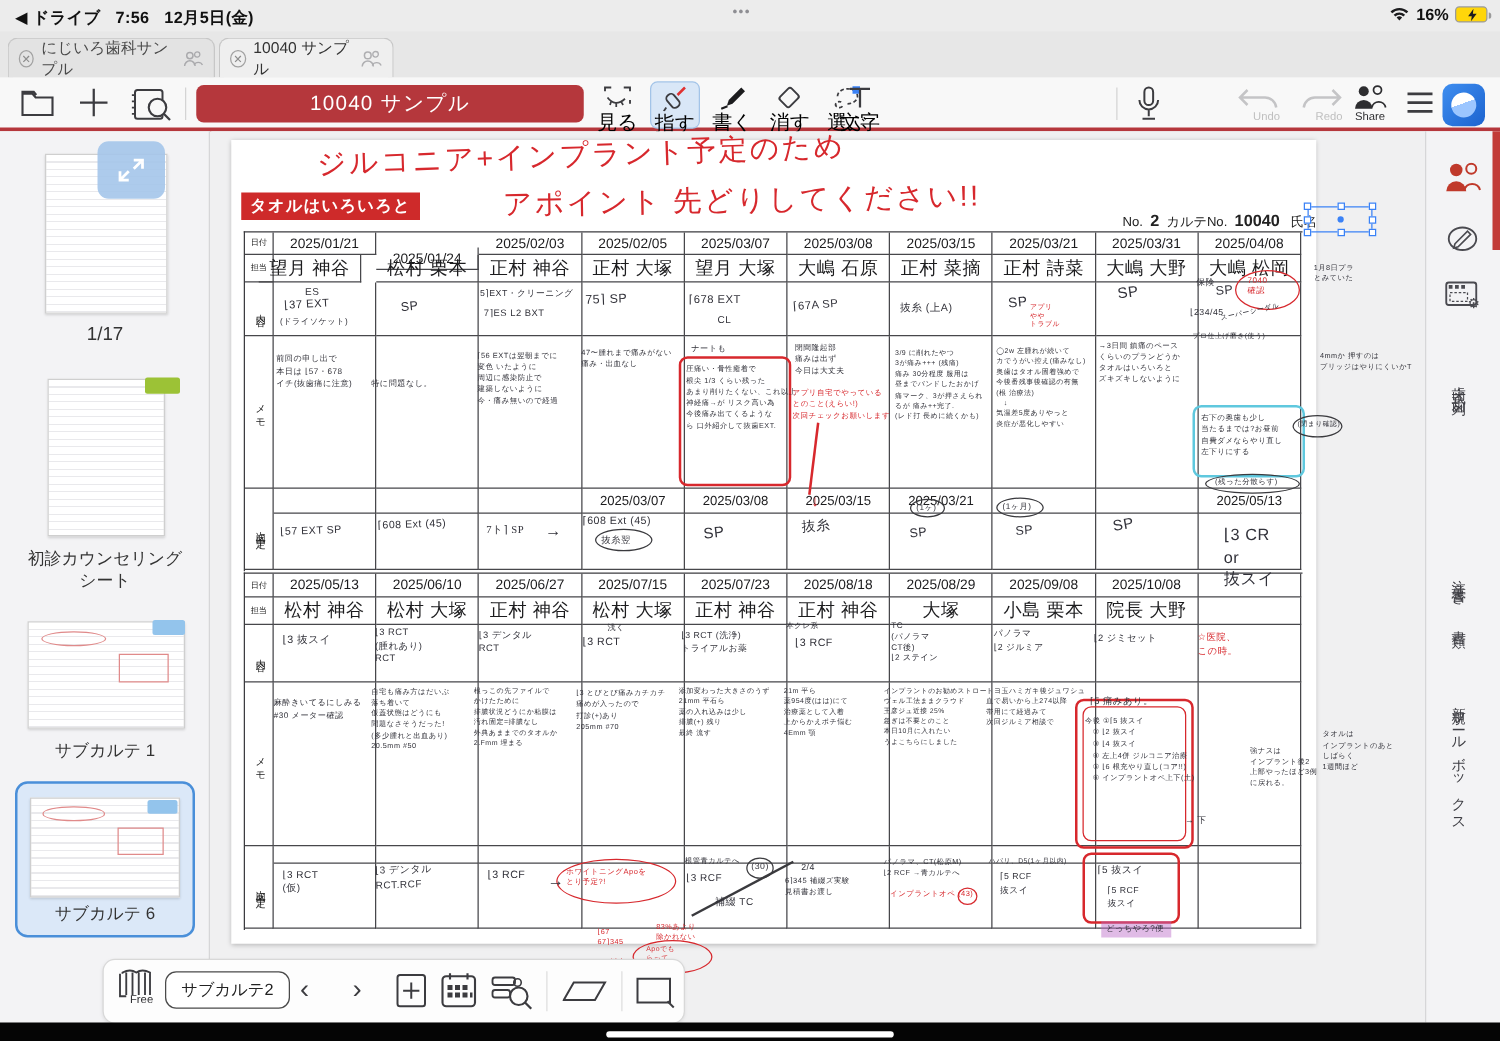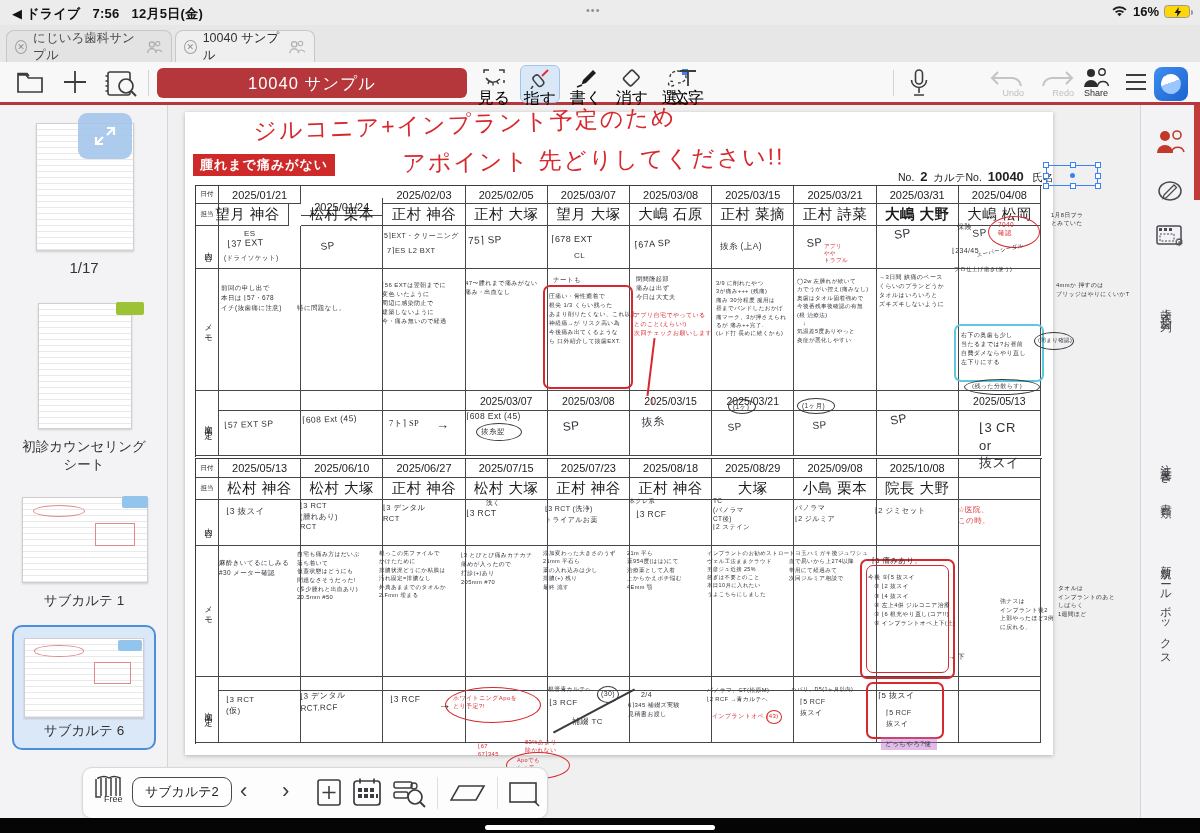--- a/index.html
+++ b/index.html
@@ -246,21 +246,21 @@
     <svg width="24" height="20" viewBox="0 0 24 20">
       <path d="M2 3 h20 M2 10 h20 M2 17 h20" stroke="#3c3c40" stroke-width="2.2"></path>
     </svg>
   </div>
   <div class="appicon"></div>
 </div>
 
 <div id="canvas"></div>
 <div id="page"></div>
 
-<div class="badge">腫れまで痛みがない</div>
+<div class="badge">タオルはいろいろと</div>
 
 <div class="hw-title" style="left:253px; top:116px; font-size:23px; transform:rotate(-2deg);">ジルコニア+インプラント予定のため</div>
 <div class="hw-title" style="left:402px; top:148px; font-size:23px; transform:rotate(-1deg);">アポイント 先どりしてください!!</div>
 
 <div id="karteheader">
   <span>No.</span>&nbsp;
   <b>2</b>&nbsp;
   <span>カルテNo.</span>&nbsp;
   <b>10040</b>&nbsp;&nbsp;
   <span>氏名</span>
@@ -327,21 +327,21 @@
       <div class="kc " style="left: 516.2px; top: 83px; width: 82.2px; height: 122px;"></div>
       <div class="kc ndate" style="left: 516.2px; top: 205px; width: 82.2px; height: 20px;">2025/03/21</div>
       <div class="kc " style="left: 516.2px; top: 225px; width: 82.2px; height: 45px;"></div>
       <div class="kc date" style="left: 598.4px; top: 0px; width: 82.2px; height: 18px;">2025/03/21</div>
       <div class="kc staff" style="left: 598.4px; top: 18px; width: 82.2px; height: 22px;">正村 詩菜</div>
       <div class="kc " style="left: 598.4px; top: 40px; width: 82.2px; height: 43px;"></div>
       <div class="kc " style="left: 598.4px; top: 83px; width: 82.2px; height: 122px;"></div>
       <div class="kc ndate" style="left: 598.4px; top: 205px; width: 82.2px; height: 20px;"></div>
       <div class="kc " style="left: 598.4px; top: 225px; width: 82.2px; height: 45px;"></div>
       <div class="kc date" style="left: 680.6px; top: 0px; width: 82.2px; height: 18px;">2025/03/31</div>
-      <div class="kc staff" style="left: 680.6px; top: 18px; width: 82.2px; height: 22px; font-weight: bold;">大嶋 大野</div>
+      <div class="kc staff" style="left: 680.6px; top: 18px; width: 82.2px; height: 22px;">大嶋 大野</div>
       <div class="kc " style="left: 680.6px; top: 40px; width: 82.2px; height: 43px;"></div>
       <div class="kc " style="left: 680.6px; top: 83px; width: 82.2px; height: 122px;"></div>
       <div class="kc ndate" style="left: 680.6px; top: 205px; width: 82.2px; height: 20px;"></div>
       <div class="kc " style="left: 680.6px; top: 225px; width: 82.2px; height: 45px;"></div>
       <div class="kc date" style="left: 762.8px; top: 0px; width: 82.2px; height: 18px;">2025/04/08</div>
       <div class="kc staff" style="left: 762.8px; top: 18px; width: 82.2px; height: 22px;">大嶋 松岡</div>
       <div class="kc " style="left: 762.8px; top: 40px; width: 82.2px; height: 43px;"></div>
       <div class="kc " style="left: 762.8px; top: 83px; width: 82.2px; height: 122px;"></div>
       <div class="kc ndate" style="left: 762.8px; top: 205px; width: 82.2px; height: 20px;">2025/05/13</div>
       <div class="kc " style="left: 762.8px; top: 225px; width: 82.2px; height: 45px;"></div>

